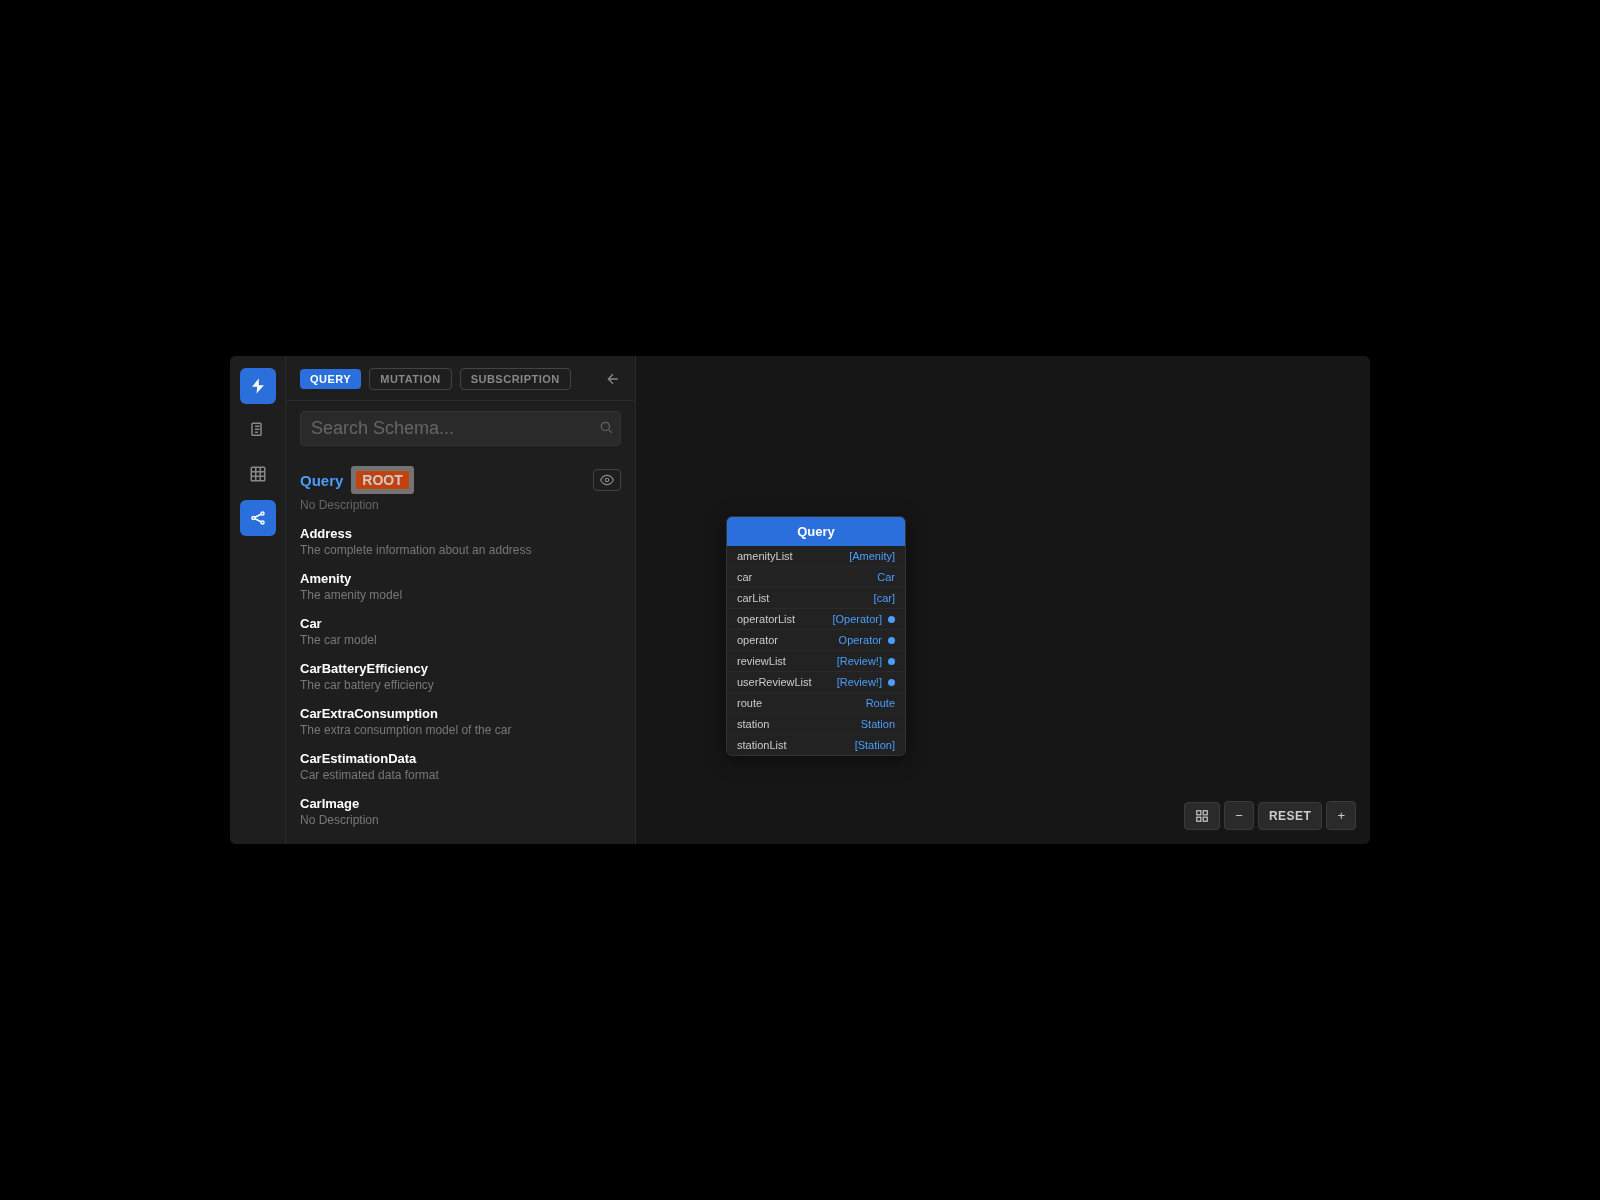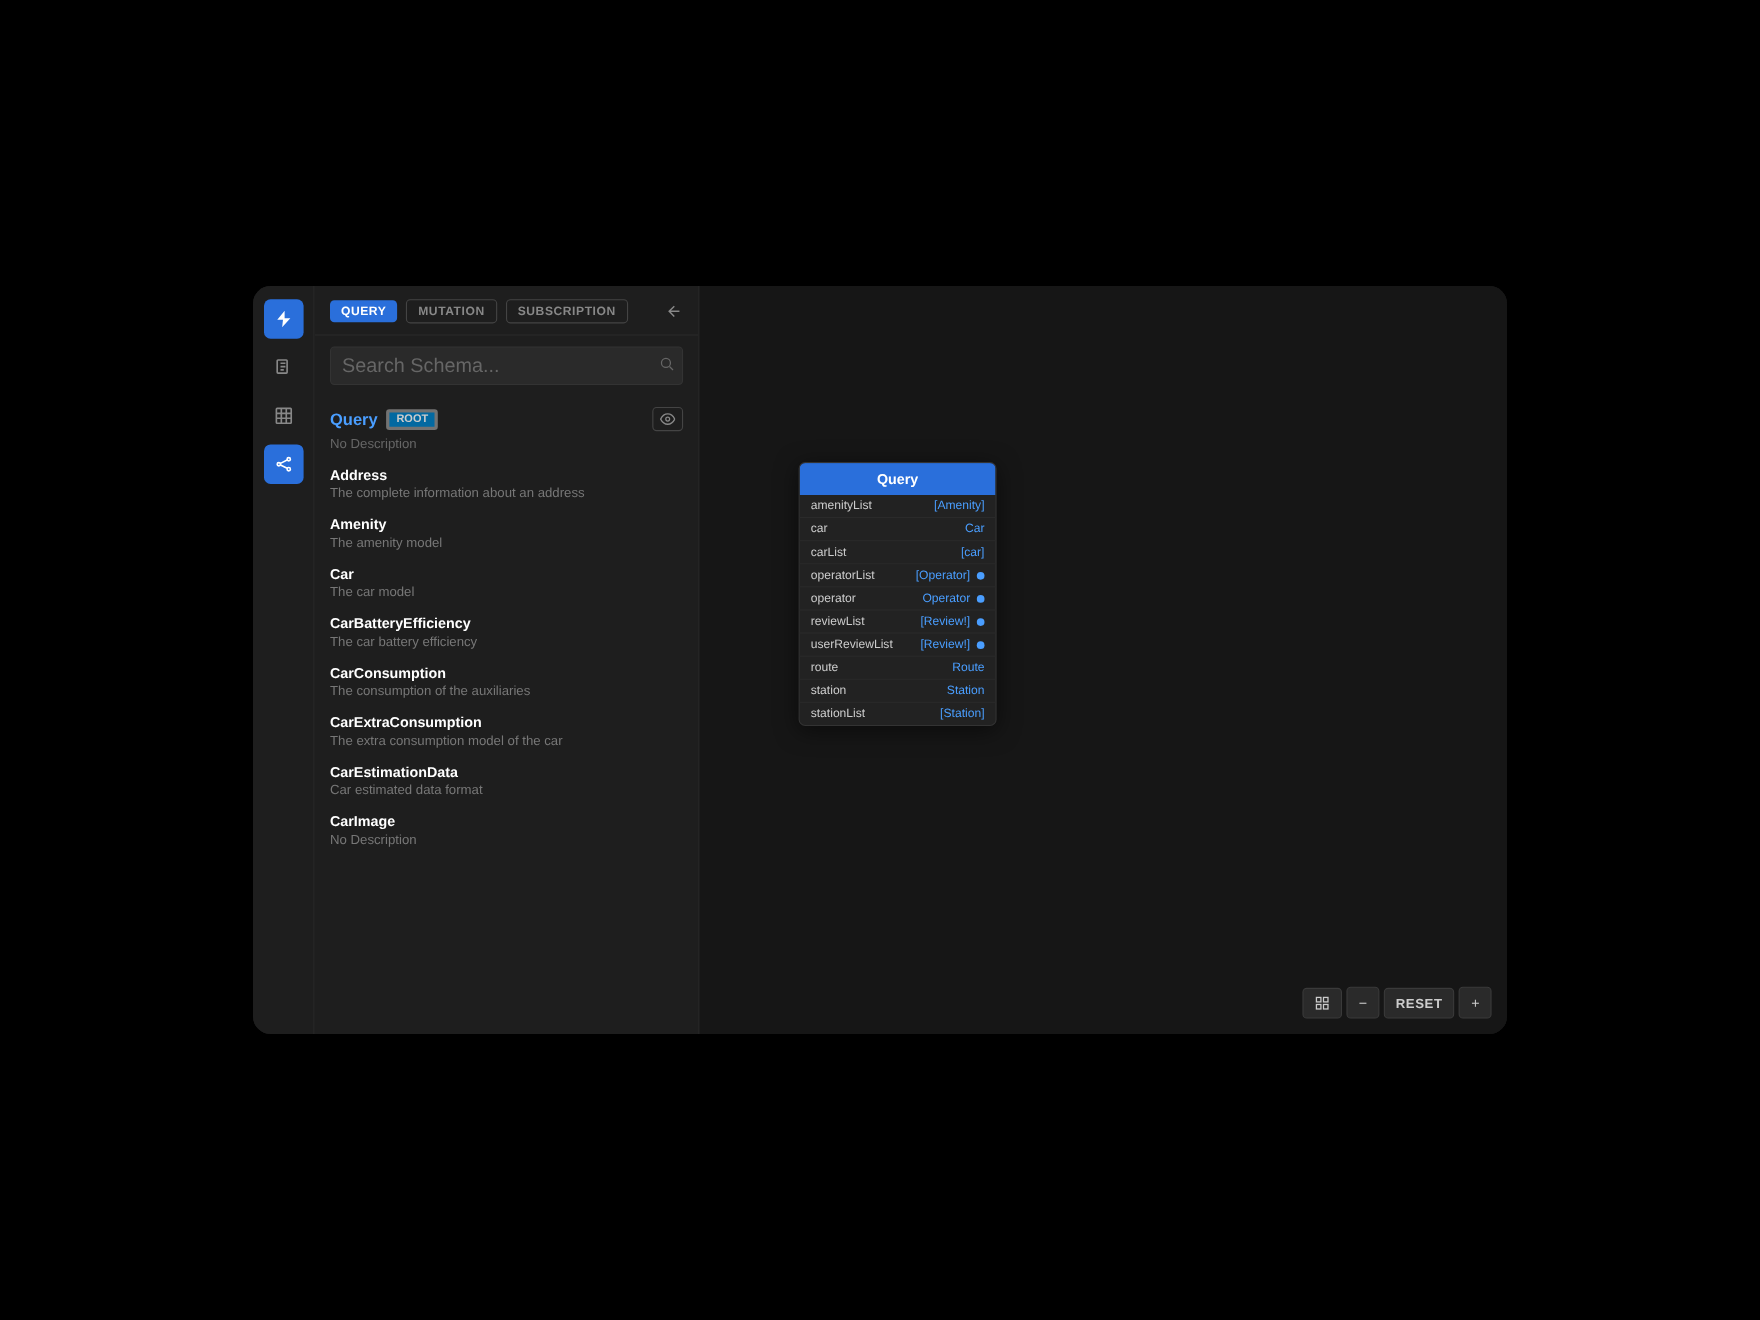--- a/index.html
+++ b/index.html
@@ -8,24 +8,24 @@
       width: 1600px;
       height: 1200px;
       overflow: hidden;
       font-family: -apple-system, BlinkMacSystemFont, 'Segoe UI', sans-serif;
       display: flex;
       align-items: center;
       justify-content: center;
     }
     .app-container {
       width: 1140px;
-      height: 680px;
+      height: 488px;
       background: #1a1a1a;
       display: flex;
-      border-radius: 16px;
+      border-radius: 6px;
       overflow: hidden;
       position: relative;
     }
     
     .icon-bar {
       width: 56px;
       background: #1e1e1e;
       display: flex;
       flex-direction: column;
       align-items: center;
@@ -137,24 +137,24 @@
       display: flex;
       align-items: center;
       gap: 8px;
     }
     .query-title {
       color: #4a9eff;
       font-size: 15px;
       font-weight: 600;
     }
     .root-badge {
-      background: #0369a1;
-      border: 3px solid #737373;
+      background: #c2410c;
+      border: 5px solid #737373;
       color: #ccc;
-      font-size: 10px;
+      font-size: 14px;
       padding: 1px 6px;
       border-radius: 3px;
       font-weight: 600;
     }
     .eye-btn {
       background: transparent;
       border: 1px solid #444;
       border-radius: 4px;
       color: #888;
       cursor: pointer;
@@ -361,24 +361,20 @@
   </div>
           <div class="schema-item">
     <div class="schema-item-name">Car</div>
     <div class="schema-item-desc">The car model</div>
   </div>
           <div class="schema-item">
     <div class="schema-item-name">CarBatteryEfficiency</div>
     <div class="schema-item-desc">The car battery efficiency</div>
   </div>
           <div class="schema-item">
-    <div class="schema-item-name">CarConsumption</div>
-    <div class="schema-item-desc">The consumption of the auxiliaries</div>
-  </div>
-          <div class="schema-item">
     <div class="schema-item-name">CarExtraConsumption</div>
     <div class="schema-item-desc">The extra consumption model of the car</div>
   </div>
           <div class="schema-item">
     <div class="schema-item-name">CarEstimationData</div>
     <div class="schema-item-desc">Car estimated data format</div>
   </div>
           <div class="schema-item">
     <div class="schema-item-name">CarImage</div>
     <div class="schema-item-desc">No Description</div>

